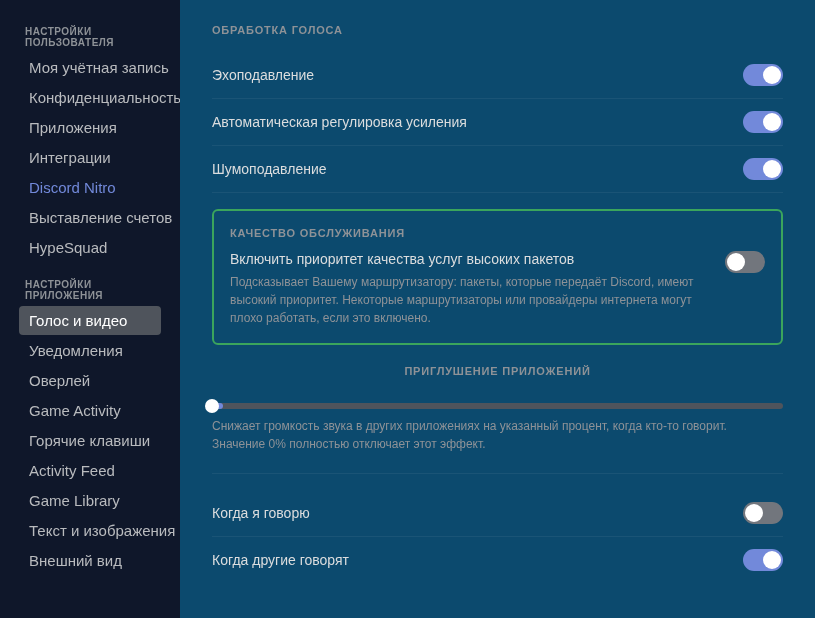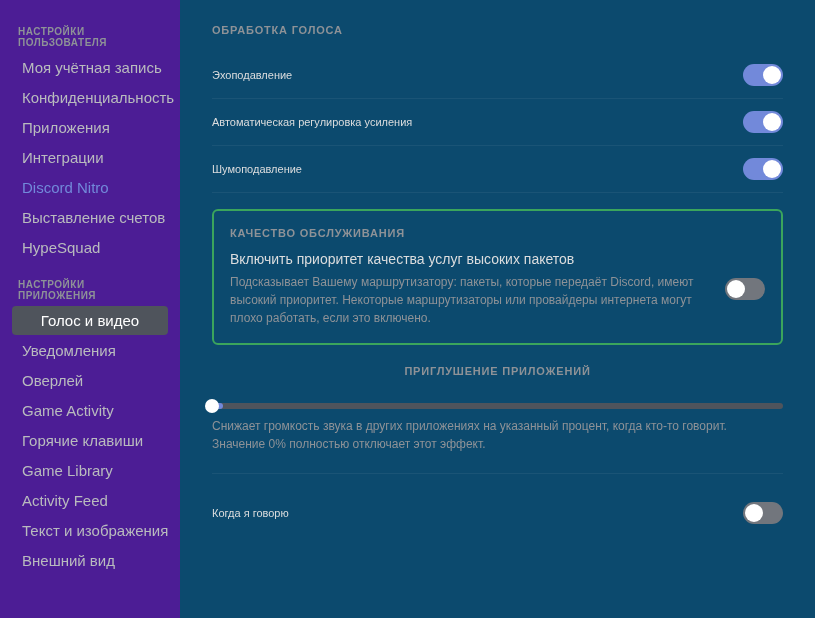--- a/index.html
+++ b/index.html
@@ -10,22 +10,22 @@
       width: 815px;
       height: 618px;
       overflow: hidden;
       display: flex;
     }
 
     
     .sidebar {
       width: 180px;
       min-width: 180px;
-      background: #4c1d95;
-      padding: 10px 8px;
+      background: #0f172a;
+      padding: 10px 15px;
       overflow-y: auto;
       flex-shrink: 0;
     }
 
     .sidebar-section-label {
       font-size: 10px;
       font-weight: 700;
       color: #8e9297;
       text-transform: uppercase;
       letter-spacing: 0.5px;
@@ -39,21 +39,20 @@
       color: #b9bbbe;
       border-radius: 4px;
       margin: 1px 4px;
       cursor: pointer;
       white-space: nowrap;
     }
 
     .sidebar-item.active {
       background: #4f545c;
       color: #fff;
-      text-align: center;
     }
 
     .sidebar-item.discord-nitro {
       color: #7289da;
     }
 
     
     .main-content {
       flex: 1;
       background: #0c4a6e;
@@ -76,21 +75,21 @@
       justify-content: space-between;
       padding: 12px 0;
       border-bottom: 1px solid rgba(255,255,255,0.06);
     }
 
     .setting-row:last-child {
       border-bottom: none;
     }
 
     .setting-label {
-      font-size: 11px;
+      font-size: 14px;
       color: #dcddde;
     }
 
     
     .toggle {
       width: 40px;
       height: 22px;
       border-radius: 11px;
       position: relative;
       flex-shrink: 0;
@@ -131,21 +130,21 @@
       margin-bottom: 20px;
       background: transparent;
     }
 
     .qos-box .section-header {
       margin-bottom: 12px;
     }
 
     .qos-row {
       display: flex;
-      align-items: center;
+      align-items: flex-start;
       justify-content: space-between;
     }
 
     .qos-text-block {
       flex: 1;
       margin-right: 16px;
     }
 
     .qos-title {
       font-size: 14px;
@@ -222,22 +221,22 @@
   <div class="sidebar-item">Выставление счетов</div>
   <div class="sidebar-item">HypeSquad</div>
 
   <div class="sidebar-section-label">НАСТРОЙКИ ПРИЛОЖЕНИЯ</div>
 
   <div class="sidebar-item active">Голос и видео</div>
   <div class="sidebar-item">Уведомления</div>
   <div class="sidebar-item">Оверлей</div>
   <div class="sidebar-item">Game Activity</div>
   <div class="sidebar-item">Горячие клавиши</div>
+  <div class="sidebar-item">Activity Feed</div>
   <div class="sidebar-item">Game Library</div>
-  <div class="sidebar-item">Activity Feed</div>
   <div class="sidebar-item">Текст и изображения</div>
   <div class="sidebar-item">Внешний вид</div>
 </nav>
 
 <main class="main-content">
 
   <div class="section-header">ОБРАБОТКА ГОЛОСА</div>
 
   <div class="setting-row">
     <span class="setting-label">Эхоподавление</span>
@@ -284,14 +283,20 @@
 
   <div class="divider"></div>
 
   <div class="setting-row">
     <span class="setting-label">Когда я говорю</span>
     <div class="toggle off">
       <div class="toggle-knob"></div>
     </div>
   </div>
 
+  <div class="setting-row">
+    <span class="setting-label">Когда другие говорят</span>
+    <div class="toggle on">
+      <div class="toggle-knob"></div>
+    </div>
+  </div>
 
 </main>
 
 </body></html>

